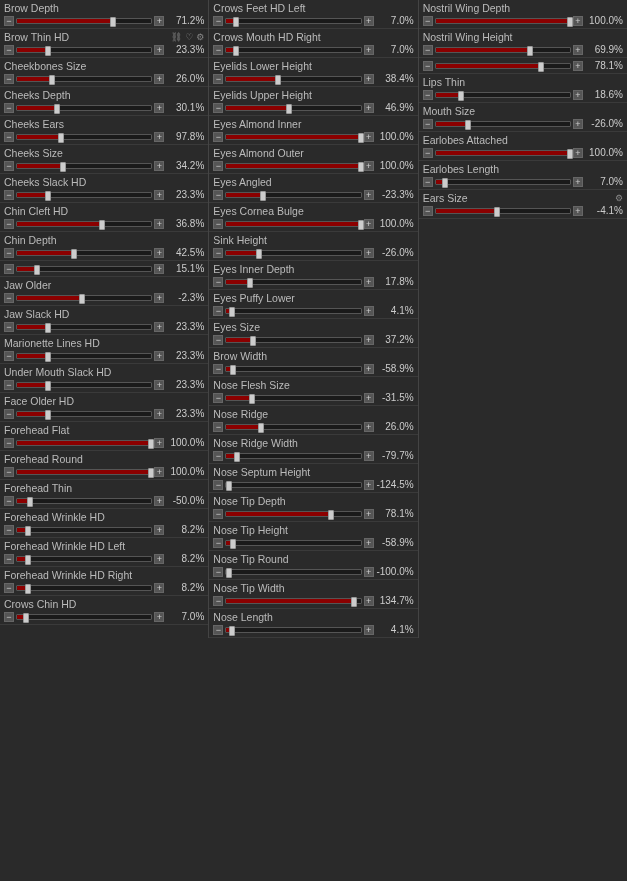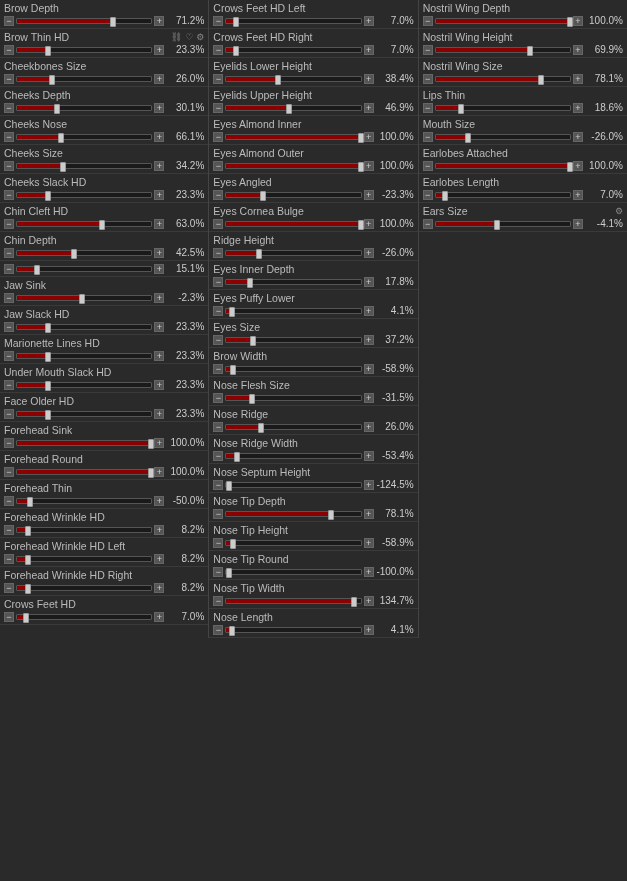--- a/index.html
+++ b/index.html
@@ -156,30 +156,30 @@
           <div class="slider-track">
             <div class="slider-fill" style="left: 0px; width: 30.1%;"></div>
             <div class="slider-thumb" style="left: 30.1%;"></div>
           </div>
           <div class="plus-btn">+</div>
           <span class="slider-value">30.1%</span>
         </div>
       </div>
       <div class="slider-row">
         <div class="slider-label">
-          <span class="label-text">Cheeks Nose</span>
+          <span class="label-text">Cheeks Ears</span>
         </div>
         <div class="slider-control">
           <div class="minus-btn">−</div>
           <div class="slider-track">
             <div class="slider-fill" style="left: 0px; width: 32.9%;"></div>
             <div class="slider-thumb" style="left: 32.9%;"></div>
           </div>
           <div class="plus-btn">+</div>
-          <span class="slider-value">66.1%</span>
+          <span class="slider-value">97.8%</span>
         </div>
       </div>
       <div class="slider-row">
         <div class="slider-label">
           <span class="label-text">Cheeks Size</span>
         </div>
         <div class="slider-control">
           <div class="minus-btn">−</div>
           <div class="slider-track">
             <div class="slider-fill" style="left: 0px; width: 34.2%;"></div>
@@ -207,21 +207,21 @@
         <div class="slider-label">
           <span class="label-text">Chin Cleft HD</span>
         </div>
         <div class="slider-control">
           <div class="minus-btn">−</div>
           <div class="slider-track">
             <div class="slider-fill" style="left: 0px; width: 63%;"></div>
             <div class="slider-thumb" style="left: 63%;"></div>
           </div>
           <div class="plus-btn">+</div>
-          <span class="slider-value">63.0%</span>
+          <span class="slider-value">36.8%</span>
         </div>
       </div>
       <div class="slider-row">
         <div class="slider-label">
           <span class="label-text">Chin Depth</span>
         </div>
         <div class="slider-control">
           <div class="minus-btn">−</div>
           <div class="slider-track">
             <div class="slider-fill" style="left: 0px; width: 42.5%;"></div>
@@ -237,21 +237,21 @@
           <div class="slider-track">
             <div class="slider-fill" style="left: 0px; width: 15.1%;"></div>
             <div class="slider-thumb" style="left: 15.1%;"></div>
           </div>
           <div class="plus-btn">+</div>
           <span class="slider-value">15.1%</span>
         </div>
       </div>
       <div class="slider-row">
         <div class="slider-label">
-          <span class="label-text">Jaw Sink</span>
+          <span class="label-text">Jaw Older</span>
         </div>
         <div class="slider-control">
           <div class="minus-btn">−</div>
           <div class="slider-track">
             <div class="slider-fill" style="left: 0px; width: 48.5%;"></div>
             <div class="slider-thumb" style="left: 48.5%;"></div>
           </div>
           <div class="plus-btn">+</div>
           <span class="slider-value">-2.3%</span>
         </div>
@@ -307,21 +307,21 @@
           <div class="slider-track">
             <div class="slider-fill" style="left: 0px; width: 23.3%;"></div>
             <div class="slider-thumb" style="left: 23.3%;"></div>
           </div>
           <div class="plus-btn">+</div>
           <span class="slider-value">23.3%</span>
         </div>
       </div>
       <div class="slider-row">
         <div class="slider-label">
-          <span class="label-text">Forehead Sink</span>
+          <span class="label-text">Forehead Flat</span>
         </div>
         <div class="slider-control">
           <div class="minus-btn">−</div>
           <div class="slider-track">
             <div class="slider-fill" style="left: 0px; width: 100%;"></div>
             <div class="slider-thumb" style="left: 100%;"></div>
           </div>
           <div class="plus-btn">+</div>
           <span class="slider-value">100.0%</span>
         </div>
@@ -391,21 +391,21 @@
           <div class="slider-track">
             <div class="slider-fill" style="left: 0px; width: 8.2%;"></div>
             <div class="slider-thumb" style="left: 8.2%;"></div>
           </div>
           <div class="plus-btn">+</div>
           <span class="slider-value">8.2%</span>
         </div>
       </div>
       <div class="slider-row">
         <div class="slider-label">
-          <span class="label-text">Crows Feet HD</span>
+          <span class="label-text">Crows Chin HD</span>
         </div>
         <div class="slider-control">
           <div class="minus-btn">−</div>
           <div class="slider-track">
             <div class="slider-fill" style="left: 0px; width: 7%;"></div>
             <div class="slider-thumb" style="left: 7%;"></div>
           </div>
           <div class="plus-btn">+</div>
           <span class="slider-value">7.0%</span>
         </div>
@@ -421,21 +421,21 @@
           <div class="slider-track">
             <div class="slider-fill" style="left: 0px; width: 7%;"></div>
             <div class="slider-thumb" style="left: 7%;"></div>
           </div>
           <div class="plus-btn">+</div>
           <span class="slider-value">7.0%</span>
         </div>
       </div>
       <div class="slider-row">
         <div class="slider-label">
-          <span class="label-text">Crows Feet HD Right</span>
+          <span class="label-text">Crows Mouth HD Right</span>
         </div>
         <div class="slider-control">
           <div class="minus-btn">−</div>
           <div class="slider-track">
             <div class="slider-fill" style="left: 0px; width: 7%;"></div>
             <div class="slider-thumb" style="left: 7%;"></div>
           </div>
           <div class="plus-btn">+</div>
           <span class="slider-value">7.0%</span>
         </div>
@@ -519,21 +519,21 @@
           <div class="slider-track">
             <div class="slider-fill" style="left: 0px; width: 100%;"></div>
             <div class="slider-thumb" style="left: 100%;"></div>
           </div>
           <div class="plus-btn">+</div>
           <span class="slider-value">100.0%</span>
         </div>
       </div>
       <div class="slider-row">
         <div class="slider-label">
-          <span class="label-text">Ridge Height</span>
+          <span class="label-text">Sink Height</span>
         </div>
         <div class="slider-control">
           <div class="minus-btn">−</div>
           <div class="slider-track">
             <div class="slider-fill" style="left: 0px; width: 24%;"></div>
             <div class="slider-thumb" style="left: 24%;"></div>
           </div>
           <div class="plus-btn">+</div>
           <span class="slider-value">-26.0%</span>
         </div>
@@ -626,21 +626,21 @@
         <div class="slider-label">
           <span class="label-text">Nose Ridge Width</span>
         </div>
         <div class="slider-control">
           <div class="minus-btn">−</div>
           <div class="slider-track">
             <div class="slider-fill" style="left: 0px; width: 8%;"></div>
             <div class="slider-thumb" style="left: 8%;"></div>
           </div>
           <div class="plus-btn">+</div>
-          <span class="slider-value">-53.4%</span>
+          <span class="slider-value">-79.7%</span>
         </div>
       </div>
       <div class="slider-row">
         <div class="slider-label">
           <span class="label-text">Nose Septum Height</span>
         </div>
         <div class="slider-control">
           <div class="minus-btn">−</div>
           <div class="slider-track">
             <div class="slider-fill" style="left: 0px; width: 2%;"></div>
@@ -744,23 +744,20 @@
           <div class="minus-btn">−</div>
           <div class="slider-track">
             <div class="slider-fill" style="left: 0px; width: 69.9%;"></div>
             <div class="slider-thumb" style="left: 69.9%;"></div>
           </div>
           <div class="plus-btn">+</div>
           <span class="slider-value">69.9%</span>
         </div>
       </div>
       <div class="slider-row">
-        <div class="slider-label">
-          <span class="label-text">Nostril Wing Size</span>
-        </div>
         <div class="slider-control">
           <div class="minus-btn">−</div>
           <div class="slider-track">
             <div class="slider-fill" style="left: 0px; width: 78.1%;"></div>
             <div class="slider-thumb" style="left: 78.1%;"></div>
           </div>
           <div class="plus-btn">+</div>
           <span class="slider-value">78.1%</span>
         </div>
       </div>

